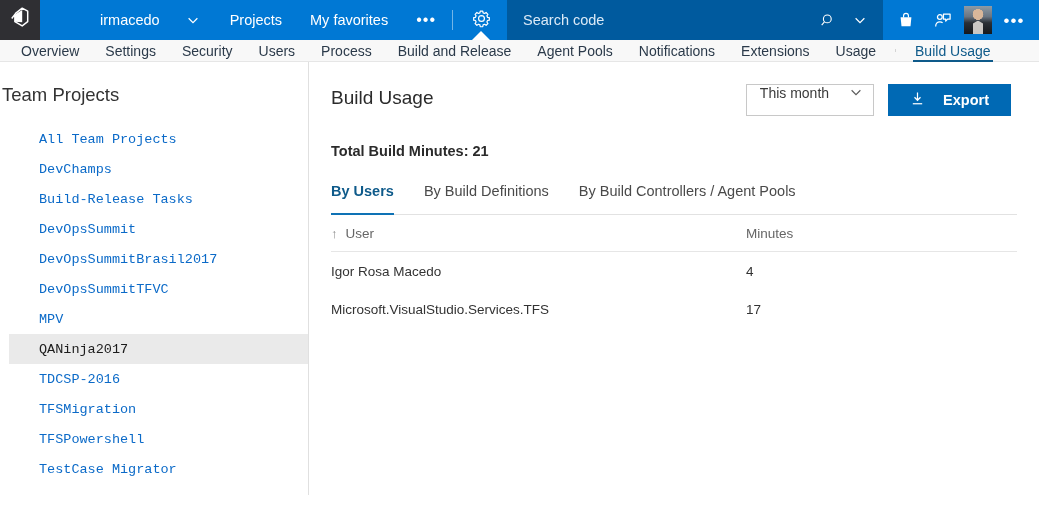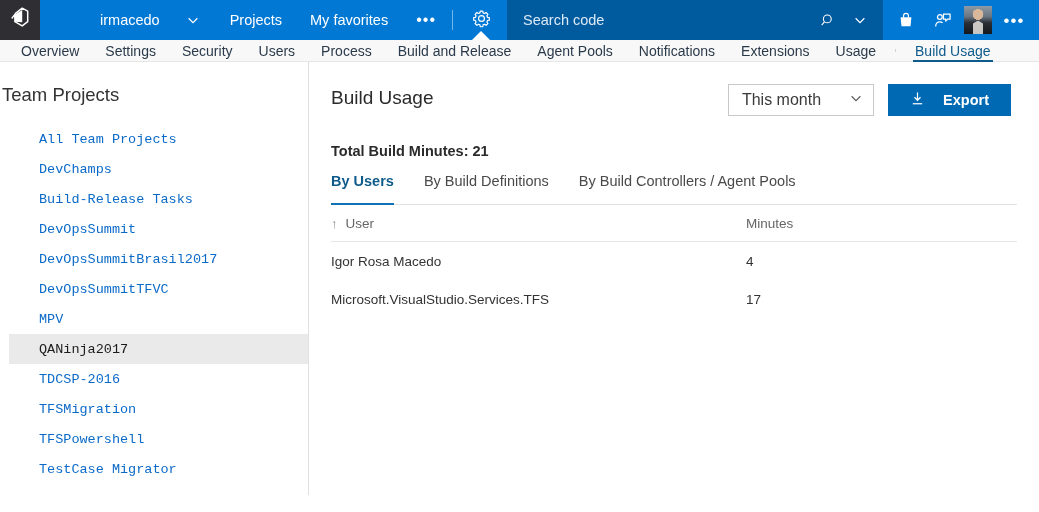--- a/index.html
+++ b/index.html
@@ -227,26 +227,26 @@
     padding-top: 3px;
   }
   .head-actions { display: flex; align-items: center; gap: 14px; }
 
   .period-select {
     height: 32px;
     min-width: 114px;
     border: 1px solid #c8c8c8;
     background: #ffffff;
     display: flex;
-    align-items: center;
+    align-items: flex-start;
     justify-content: space-between;
     padding: 0 10px 0 13px;
-    font-size: 16px;
+    font-size: 14px;
     color: #3a3a3a;
-    gap: 28px;
+    gap: 20px;
   }
 
   .export-btn {
     height: 32px;
     background: #0069b4;
     color: #ffffff;
     border: 0;
     display: flex;
     align-items: center;
     justify-content: center;
@@ -259,21 +259,21 @@
   }
 
   .total-line {
     margin-top: 27px;
     font-size: 14.5px;
     font-weight: 700;
     color: #2b2b2b;
   }
 
   .subtabs {
-    margin-top: 14px;
+    margin-top: 24px;
     display: flex;
     align-items: stretch;
     height: 32px;
     padding-right: 22px;
     position: relative;
   }
   .subtabs::after {
     content: "";
     position: absolute;
     left: 0; right: 22px; bottom: 0;

